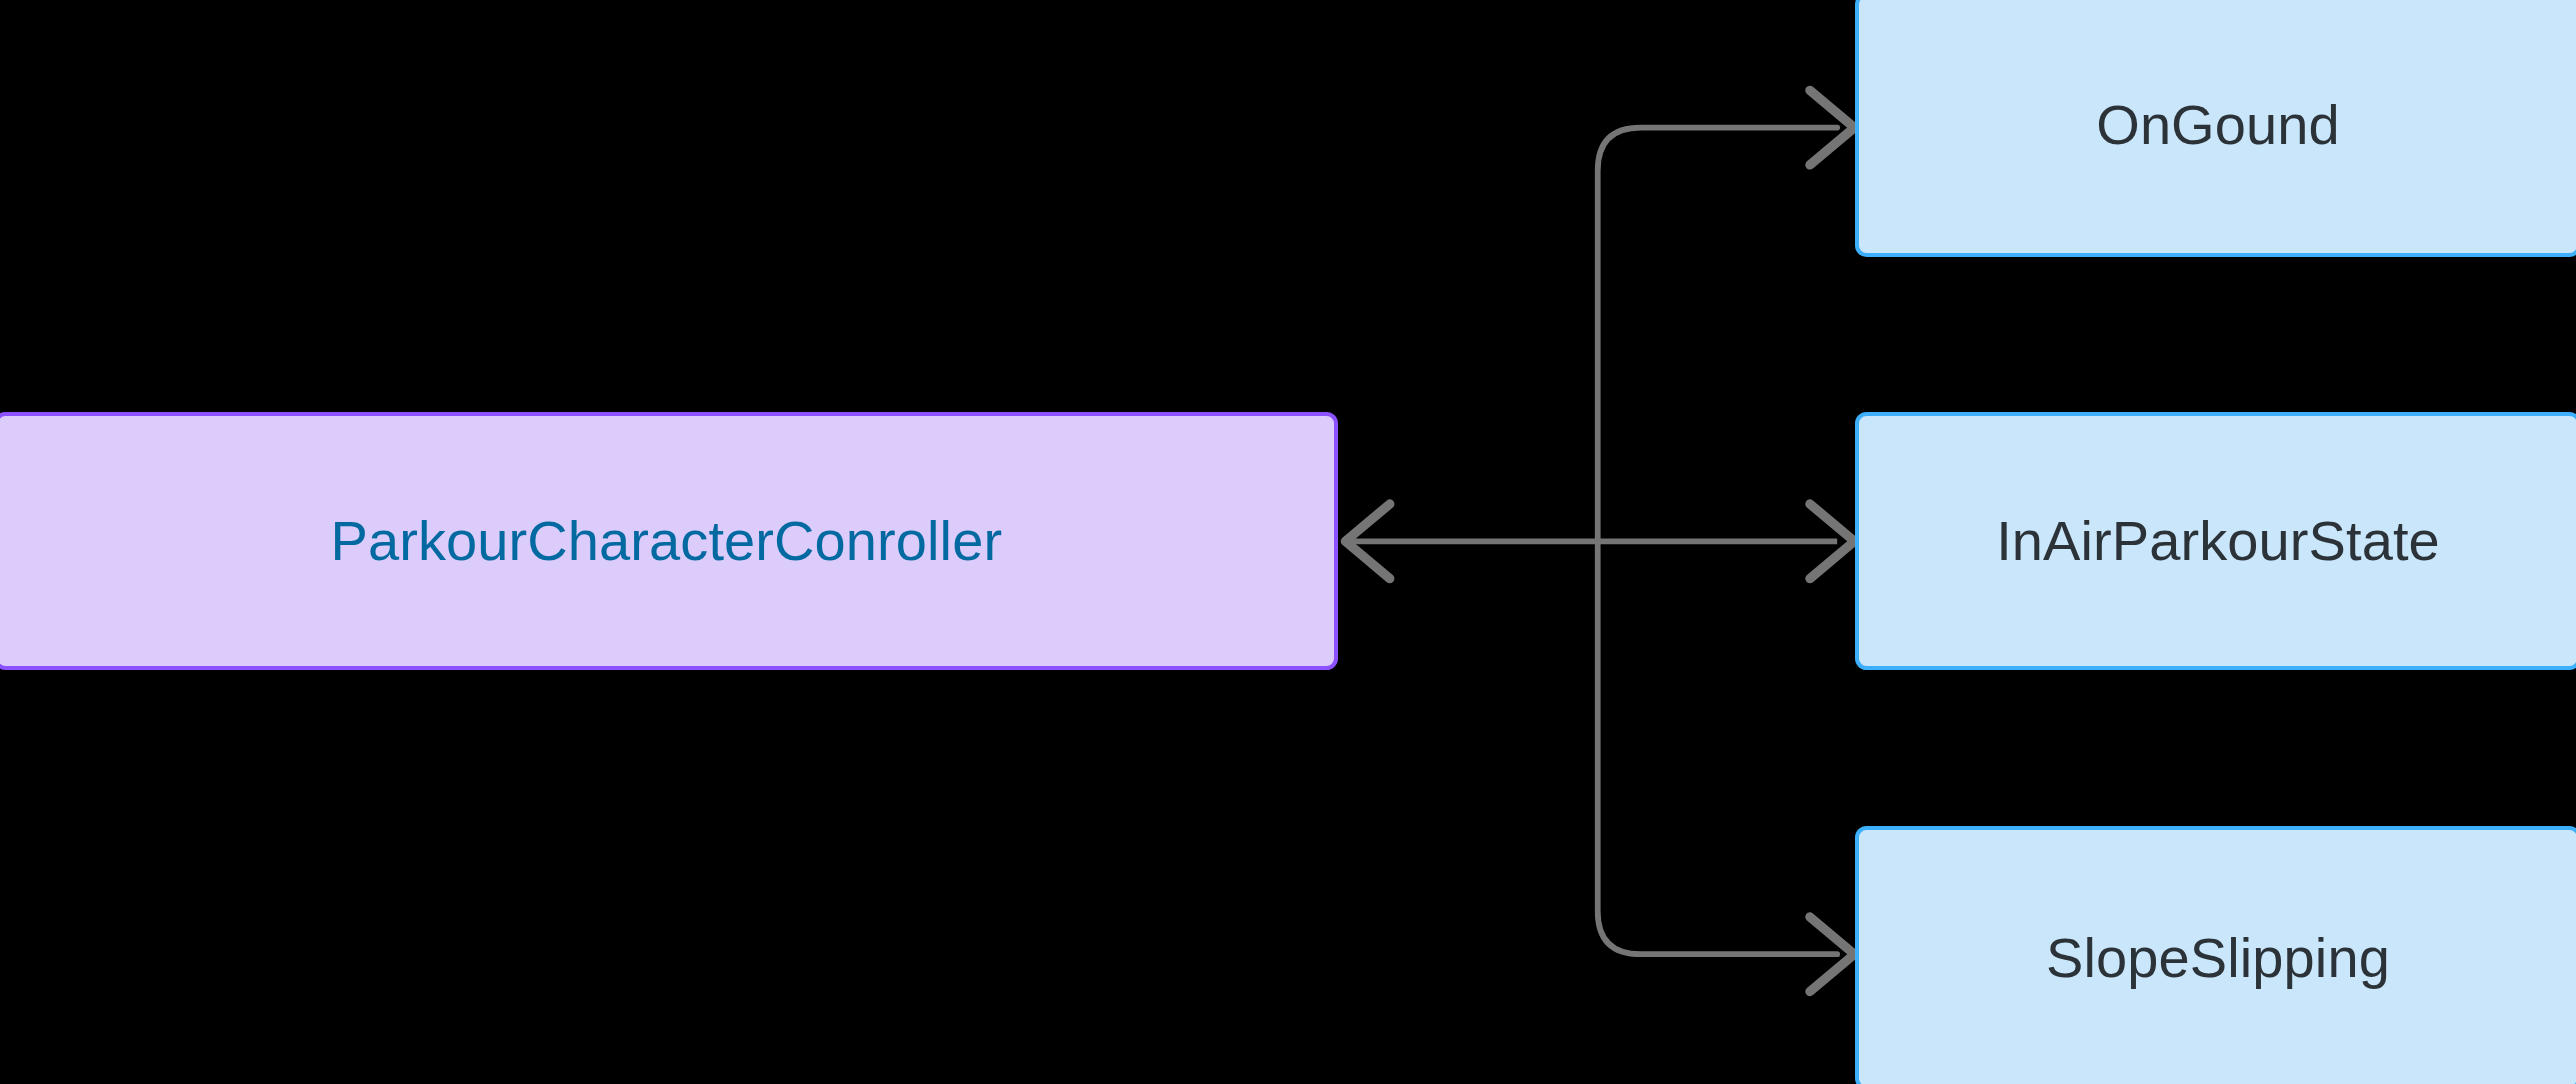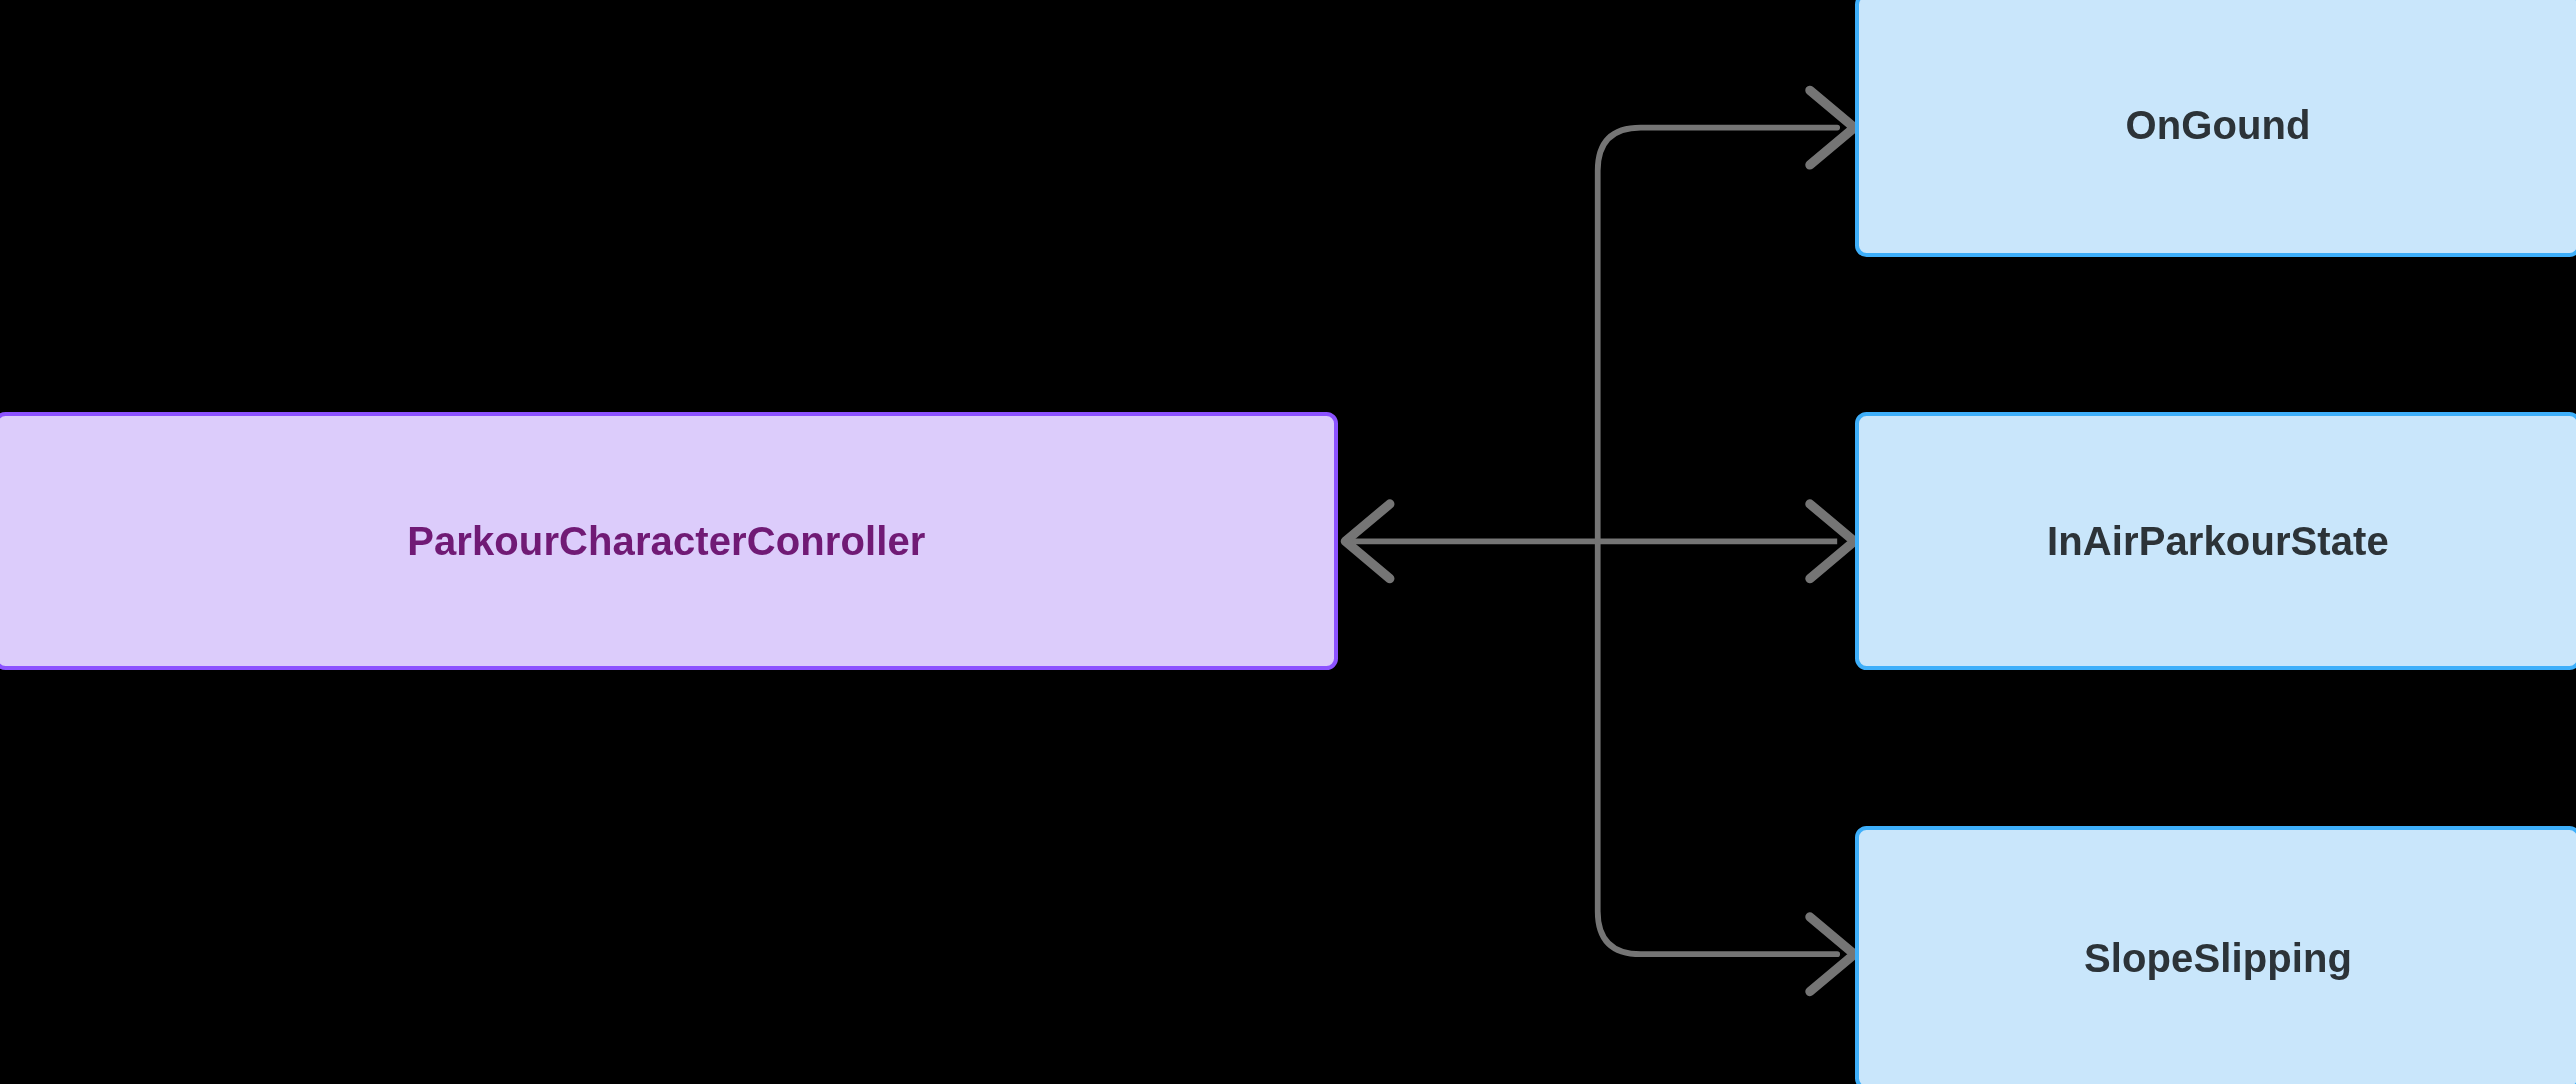--- a/index.html
+++ b/index.html
@@ -30,38 +30,38 @@
     position: absolute;
     box-sizing: border-box;
     display: flex;
     align-items: center;
     justify-content: center;
     border-radius: 11.5px;
     border-style: solid;
     text-align: center;
   }
   .node-label {
-    font-size: 40px;
+    font-size: 56px;
     line-height: 1.1;
-    font-weight: 700;
+    font-weight: 400;
     letter-spacing: 0.1px;
     white-space: nowrap;
   }
 
   
   #node-controller {
     left: -5.7px;
     top: 412px;
     width: 1344px;
     height: 258px;
     background: #dcccfb;
     border-color: #8c52ff;
     border-width: 4.3px;
   }
-  #node-controller .node-label { color: #701a75; }
+  #node-controller .node-label { color: #0369a1; }
 
   
   .node-state {
     background: #c9e6fb;
     border-color: #3eaffa;
     border-width: 4.3px;
     left: 1855px;
     width: 726px;
   }
   .node-state .node-label { color: #2c3338; }

